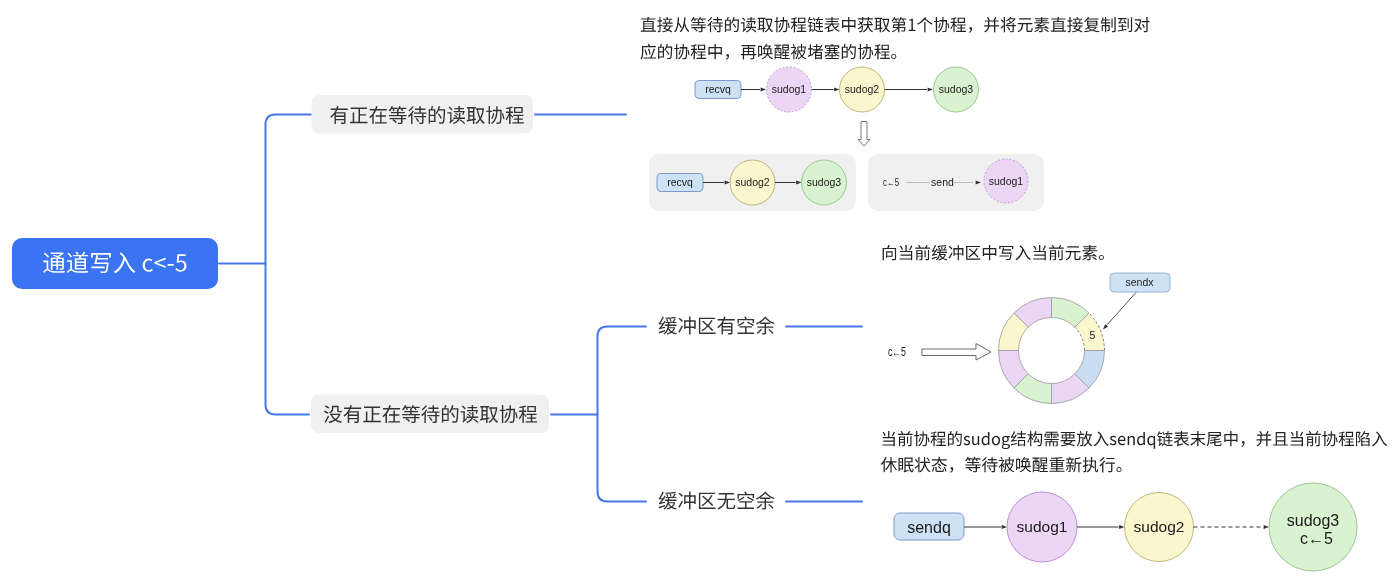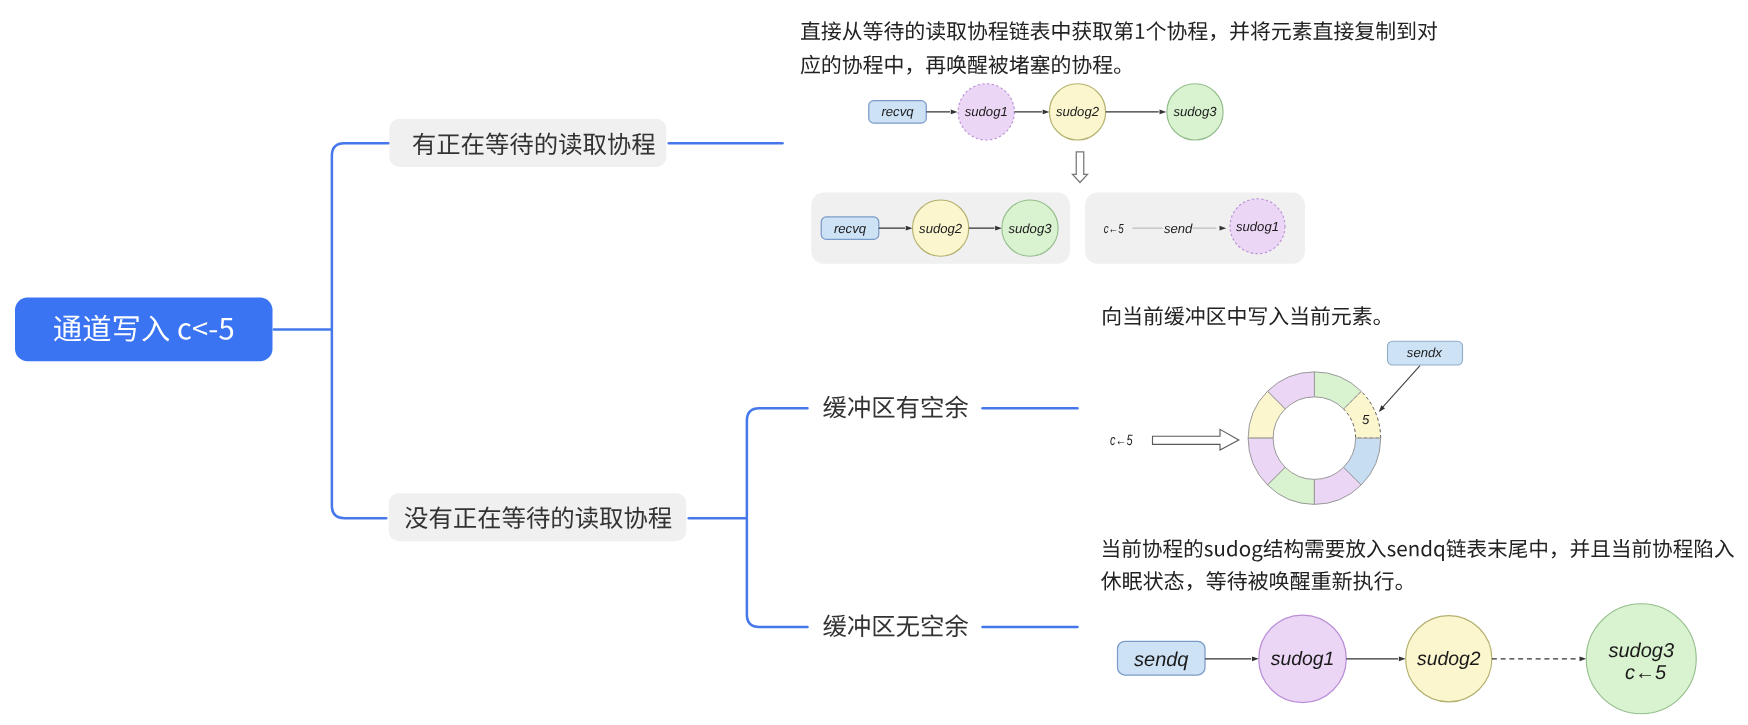--- a/index.html
+++ b/index.html
@@ -1,18 +1,18 @@
 <!DOCTYPE html>
 <html><head>
 <meta charset="utf-8">
 <title>channel write</title>
 <style>
 html,body{margin:0;padding:0;background:#fff;}
 #stage{position:relative;width:1398px;height:580px;overflow:hidden;
-  font-family:"Liberation Sans", sans-serif;font-style:italic;}
+  font-family:"Liberation Sans", sans-serif;}
 </style>
 </head>
 <body>
 <div id="stage">
 <svg width="1398" height="580" viewBox="0 0 1398 580" style="position:absolute;left:0;top:0">
 <path d="M219 263.5 H264.5" fill="none" stroke="#4678ec" stroke-width="2" stroke-linecap="round"></path>
 <path d="M265.5 263.5 V124.5 Q265.5 114.5 275.5 114.5 H311" fill="none" stroke="#4678ec" stroke-width="2" stroke-linecap="round"></path>
 <path d="M265.5 263.5 V404.5 Q265.5 414.5 275.5 414.5 H309" fill="none" stroke="#4678ec" stroke-width="2" stroke-linecap="round"></path>
 <path d="M535 114.5 H626" fill="none" stroke="#4678ec" stroke-width="2" stroke-linecap="round"></path>
 <path d="M551 414.5 H596.5" fill="none" stroke="#4678ec" stroke-width="2" stroke-linecap="round"></path>

